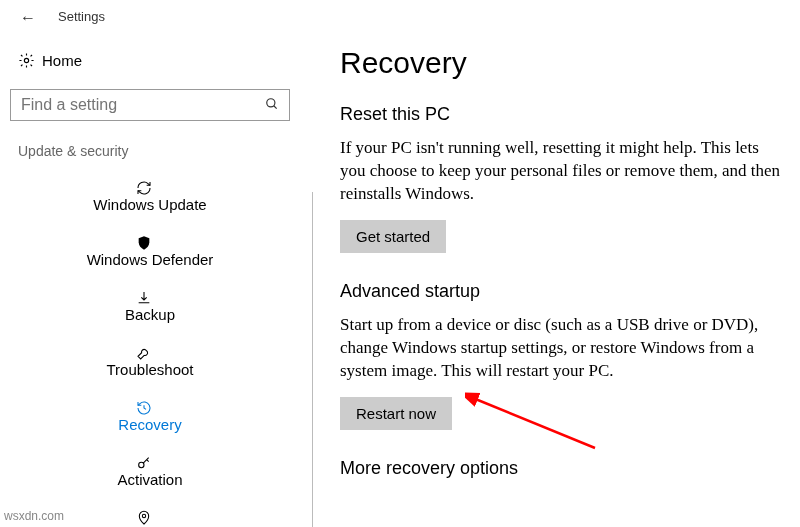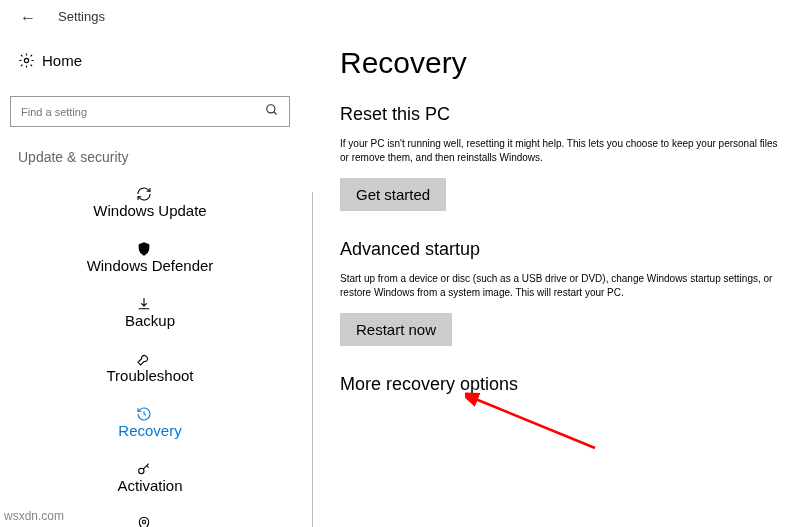--- a/index.html
+++ b/index.html
@@ -35,35 +35,35 @@
     .sidebar {
       width: 300px;
       padding: 18px 8px 0 8px;
       flex-shrink: 0;
     }
     .home-row {
       display: flex;
       align-items: flex-end;
       padding: 6px 10px;
       cursor: pointer;
-      margin-bottom: 21px;
+      margin-bottom: 14px;
     }
     .home-row .icon { width: 24px; display:flex; align-items:center; }
     .search-box {
       border: 1px solid #999;
       display: flex;
       align-items: center;
       padding: 6px 10px;
       margin: 0 2px 22px 2px;
     }
     .search-box input {
       border: none;
       outline: none;
       flex: 1;
-      font-size: 11px;
+      font-size: 16px;
       font-family: inherit;
       color: #b91c1c;
       background: transparent;
     }
     .search-box .sicon { color: #333; font-size: 14px; }
     .section-label {
       color: #666;
       font-size: 14px;
       padding: 0 10px;
       margin-bottom: 10px;
@@ -98,24 +98,25 @@
       margin-bottom: 24px;
     }
     h2 {
       font-weight: 400;
       font-size: 18px;
       margin-bottom: 12px;
       margin-top: 28px;
     }
     h2.first { margin-top: 0; }
     .desc {
-      font-size: 10px;
+      font-size: 17px;
       line-height: 1.35;
       margin-bottom: 14px;
       color: #000;
+      font-family: Liberation Serif, serif;
     }
     .btn {
       background: #ccc;
       border: none;
       padding: 8px 16px;
       font-size: 15px;
       font-family: inherit;
       cursor: pointer;
       color: #000;
     }

